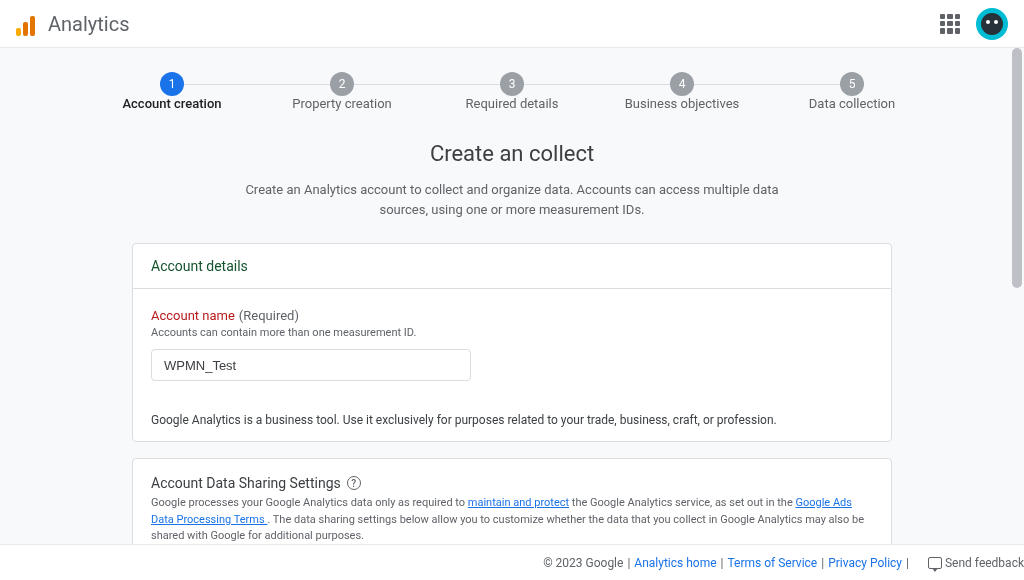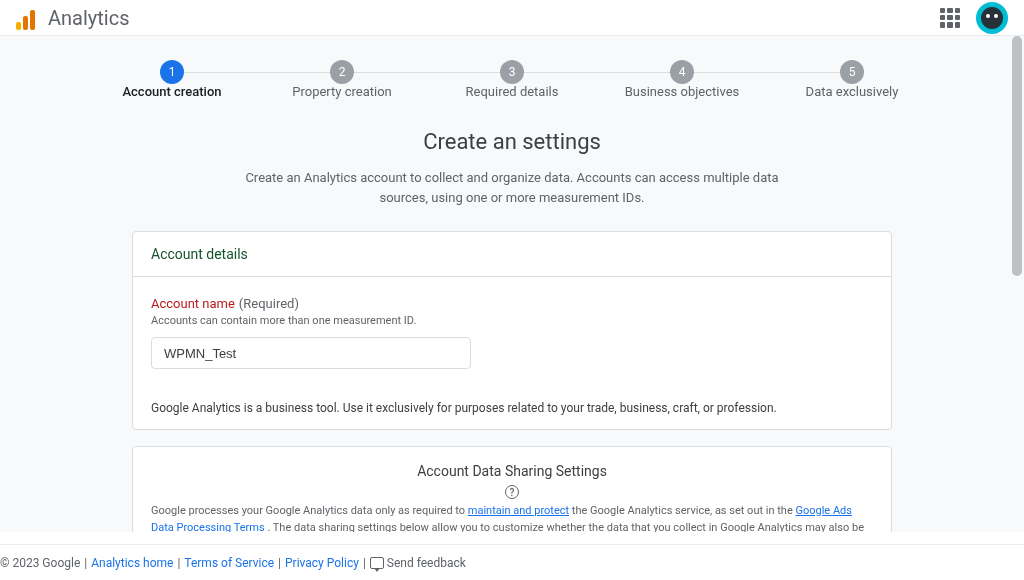--- a/index.html
+++ b/index.html
@@ -1,18 +1,18 @@
 <!DOCTYPE html>
 <html><head>
 <meta charset="utf-8">
 <style>
   * { box-sizing: border-box; margin: 0; padding: 0; }
   body { font-family: 'Google Sans', Roboto, Arial, sans-serif; background: #fff; color: #3c4043; width: 1024px; height: 580px; overflow: hidden; position: relative; }
   
-  .header { height: 36px; display: flex; align-items: center; justify-content: space-between; padding: 0 16px; border-bottom: 1px solid #e8eaed; background: #fff; }
+  .header { height: 48px; display: flex; align-items: center; justify-content: space-between; padding: 0 16px; border-bottom: 1px solid #e8eaed; background: #fff; }
   .header-left { display: flex; align-items: center; gap: 8px; }
   .logo-icon { width: 24px; height: 24px; display: flex; align-items: flex-end; gap: 2px; }
   .logo-bar1 { width: 5px; height: 8px; background: #f9ab00; border-radius: 2px; }
   .logo-bar2 { width: 5px; height: 14px; background: #e37400; border-radius: 2px; }
   .logo-bar3 { width: 5px; height: 20px; background: #e37400; border-radius: 2px; }
   .product-name { font-size: 20px; color: #5f6368; font-weight: 400; }
   .header-right { display: flex; align-items: center; gap: 16px; }
   .apps-icon { width: 20px; height: 20px; display: grid; grid-template-columns: repeat(3, 1fr); gap: 2px; cursor: pointer; }
   .apps-dot { background: #5f6368; border-radius: 1px; }
   .avatar { width: 32px; height: 32px; border-radius: 50%; background: #00bcd4; display: flex; align-items: center; justify-content: center; position: relative; cursor: pointer; overflow: hidden; }
@@ -39,26 +39,26 @@
   .card-header { padding: 14px 18px; border-bottom: 1px solid #dadce0; font-size: 14px; color: #14532d; font-weight: 400; }
   .card-body { padding: 16px 18px; }
 
   .field-label { font-size: 13px; color: #b91c1c; }
   .field-required { color: #5f6368; font-size: 13px; }
   .field-hint { font-size: 11px; color: #5f6368; margin-top: 2px; }
   .text-input { width: 320px; height: 32px; border: 1px solid #dadce0; border-radius: 4px; padding: 0 12px; font-size: 13px; margin-top: 10px; outline: none; color: #3c4043; }
   
   .disclaimer { font-size: 12px; color: #3c4043; padding: 16px 18px 14px; }
 
-  .settings-header { display: flex; align-items: center; gap: 6px; flex-direction: column; }
+  .settings-header { display: flex; align-items: center; gap: 6px; }
   .help-icon { width: 14px; height: 14px; border: 1.5px solid #5f6368; border-radius: 50%; display: inline-flex; align-items: center; justify-content: center; font-size: 10px; color: #5f6368; cursor: pointer; font-weight: 500; }
   .settings-desc { font-size: 11px; color: #5f6368; margin-top: 4px; line-height: 1.5; }
   .settings-desc a, .settings-note a { color: #1a73e8; text-decoration: underline; cursor: pointer; }
 
-  .footer { position: absolute; bottom: 0; left: 0; right: 0; height: 36px; background: #fff; border-top: 1px solid #e8eaed; display: flex; align-items: center; justify-content: flex-start; font-size: 12px; color: #5f6368; gap: 4px; }
+  .footer { position: absolute; bottom: 0; left: 0; right: 0; height: 36px; background: #fff; border-top: 1px solid #e8eaed; display: flex; align-items: center; justify-content: flex-end; font-size: 12px; color: #5f6368; gap: 4px; }
   .footer a { color: #1a73e8; text-decoration: none; cursor: pointer; }
   .footer .sep { color: #5f6368; }
   .feedback-icon { width: 14px; height: 12px; border: 1.5px solid #5f6368; border-radius: 2px; display: inline-block; margin-right: 3px; position: relative; }
   .feedback-icon::after { content: ''; position: absolute; bottom: -4px; left: 3px; width: 0; height: 0; border-left: 3px solid transparent; border-right: 3px solid transparent; border-top: 4px solid #5f6368; }
 
   .scrollbar { position: absolute; right: 2px; top: 0; width: 12px; height: 100%; }
   .scrollbar-thumb { position: absolute; top: 0; right: 0; width: 10px; height: 240px; background: #bdc1c6; border-radius: 5px; }
 </style>
 </head>
 <body>
@@ -109,25 +109,25 @@
       <div class="step-label">Required details</div>
     </div>
     <div class="step">
       <div class="step-circle">4</div>
       <div class="step-line"></div>
       <div class="step-label">Business objectives</div>
     </div>
     <div class="step">
       <div class="step-circle">5</div>
 
-      <div class="step-label">Data exclusively</div>
+      <div class="step-label">Data collection</div>
     </div>
   </div>
 
-  <h1 class="page-title">Create an settings</h1>
+  <h1 class="page-title">Create an collect</h1>
   <p class="page-subtitle">Create an Analytics account to collect and organize data. Accounts can access multiple data sources, using one or more measurement IDs.</p>
 
   <div class="card">
     <div class="card-header">Account details</div>
     <div class="card-body">
       <div>
         <span class="field-label">Account name</span>
         <span class="field-required">(Required)</span>
       </div>
       <div class="field-hint">Accounts can contain more than one measurement ID.</div>
@@ -156,17 +156,17 @@
 
 <div class="footer">
   <span>© 2023 Google</span>
   <span class="sep">|</span>
   <a>Analytics home</a>
   <span class="sep">|</span>
   <a>Terms of Service</a>
   <span class="sep">|</span>
   <a>Privacy Policy</a>
   <span class="sep">|</span>
-  <span style="display:flex;align-items:center;cursor:pointer;">
+  <span style="display:flex;align-items:center;cursor:pointer;margin-left:15px;">
     <span class="feedback-icon"></span>
     <span>Send feedback</span>
   </span>
 </div>
 
 </body></html>

